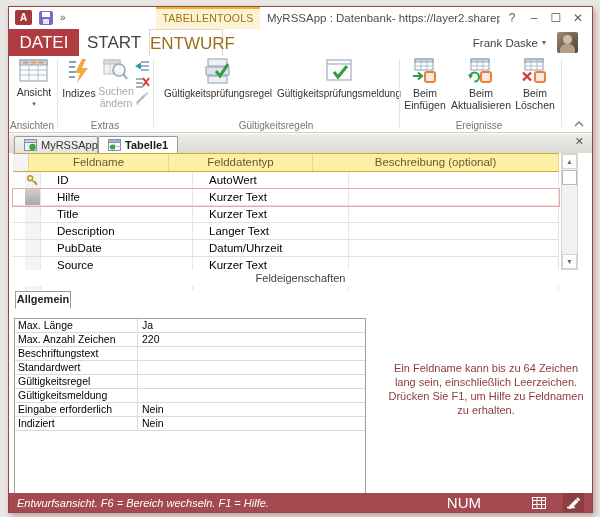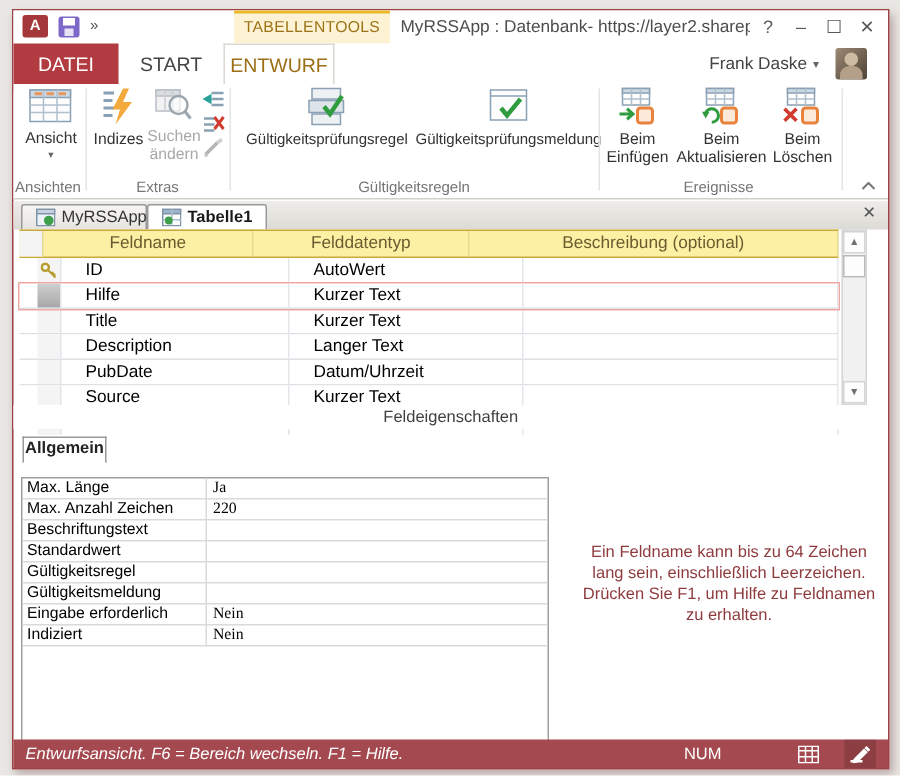--- a/index.html
+++ b/index.html
@@ -18,21 +18,21 @@
   .qat-more{font-size:10px;color:#555;}
   .ctx-hdr{position:absolute;left:147px;top:0;width:104px;height:22px;background:#fdf3d4;
            border-top:2px solid #eab729;box-sizing:border-box;color:#9b7316;font-size:10.5px;
            text-align:center;line-height:19px;letter-spacing:.2px;}
   .win-title{position:absolute;left:258px;right:92px;top:0;height:22px;line-height:23px;
              font-size:11.5px;color:#4d4d4d;white-space:nowrap;overflow:hidden;}
   .winbtns{position:absolute;right:3px;top:0;display:flex;height:22px;align-items:center;}
   .winbtn{width:22px;text-align:center;font-size:12px;color:#5a5a5a;line-height:22px;}
   
   .tabrow{position:absolute;top:22px;left:0;right:0;height:27px;background:#fff;}
-  .rtab{position:absolute;top:0;height:31px;line-height:27px;text-align:center;font-size:13px;}
+  .rtab{position:absolute;top:0;height:31px;line-height:27px;text-align:center;font-size:17px;}
   .rtab.file{left:0;width:70px;background:#b23b41;color:#fff;}
   .rtab.start{left:70px;width:70px;color:#444;}
   .rtab.active{left:140px;width:74px;background:#fff;color:#9c6f16;
                border:1px solid #dcd8d2;border-bottom:none;box-sizing:border-box;}
   .account{position:absolute;right:46px;top:0;height:27px;display:flex;align-items:center;
            gap:4px;font-size:11.5px;color:#444;}
   .avatar{position:absolute;right:14px;top:3px;width:21px;height:21px;border-radius:2px;
           background:linear-gradient(135deg,#9d8a76,#6c5d4d 60%,#4e443a);overflow:hidden;}
   .avatar:before{content:"";position:absolute;left:6px;top:3px;width:9px;height:9px;border-radius:50%;background:#cdbba4;}
   .avatar:after{content:"";position:absolute;left:3px;top:12px;width:15px;height:9px;border-radius:6px 6px 0 0;background:#b4a089;}
@@ -79,28 +79,28 @@
             text-align:center;font-size:11px;color:#3f3f3f;line-height:16px;}
   
   .proptab{position:absolute;left:6px;top:284px;width:54px;height:16px;border:1px solid #9a9a9a;
            background:#fff;z-index:2;font-size:11px;font-weight:bold;color:#222;text-align:center;
            line-height:15px;border-bottom-color:#fff;}
   .propbox{position:absolute;left:5px;top:299px;width:352px;height:188px;border:1px solid #9f9f9f;
            background:#fff;box-sizing:border-box;margin-top:12px;}
   .prow{display:flex;height:13px;border-bottom:1px solid #dadada;font-size:10.5px;color:#000;}
   .prow .pl{width:119px;flex:none;border-right:1px solid #dadada;padding-left:3px;line-height:13px;
             white-space:nowrap;}
-  .prow .pv{flex:1;padding-left:4px;line-height:13px;font-family:Liberation Serif, serif;}
+  .prow .pv{flex:1;padding-left:4px;line-height:13px;}
   .helptext{position:absolute;left:378px;top:354px;width:198px;font-size:11px;color:#8e3b3e;
             text-align:center;line-height:14px;}
   
   .statusbar{position:absolute;left:0;right:0;bottom:0;height:19px;background:#a4494f;color:#fff;
              font-size:11px;display:flex;align-items:center;padding:0 8px;box-sizing:border-box;}
   .sb-text{flex:1;font-style:italic;}
-  .sb-num{margin-right:34px;font-size:11px;}
+  .sb-num{margin-right:34px;font-size:15px;}
   .sb-ico{margin-left:14px;display:flex;align-items:center;height:19px;padding:0 3px;}
   .sb-ico.pressed{background:rgba(0,0,0,.14);}
   svg{display:block;}
 </style>
 </head>
 <body>
 
 <div class="window">
 
   <div class="titlebar">

